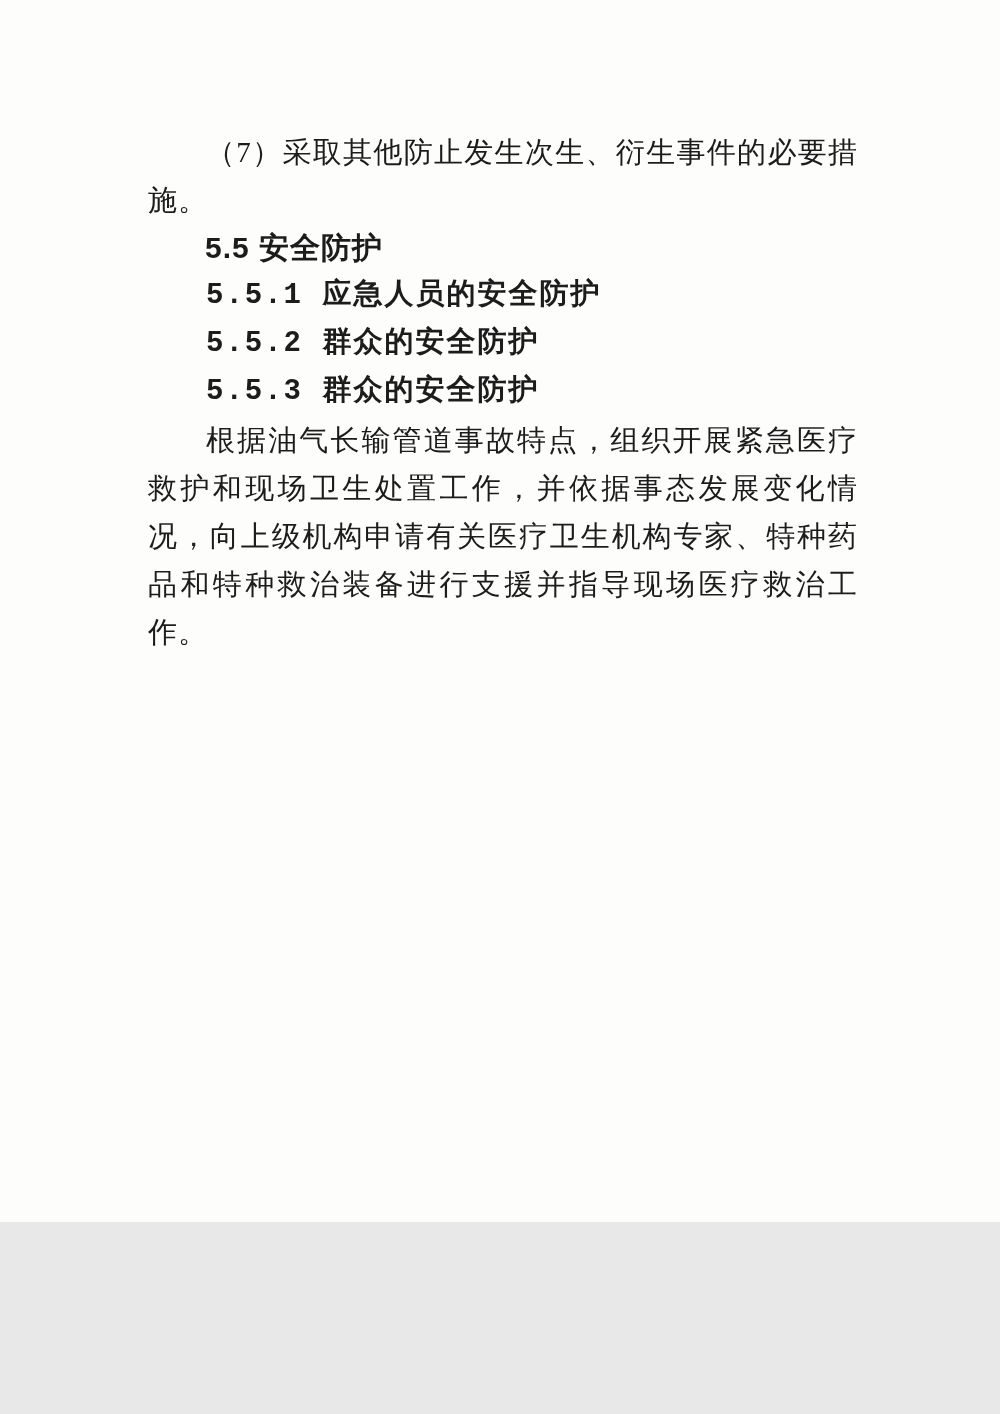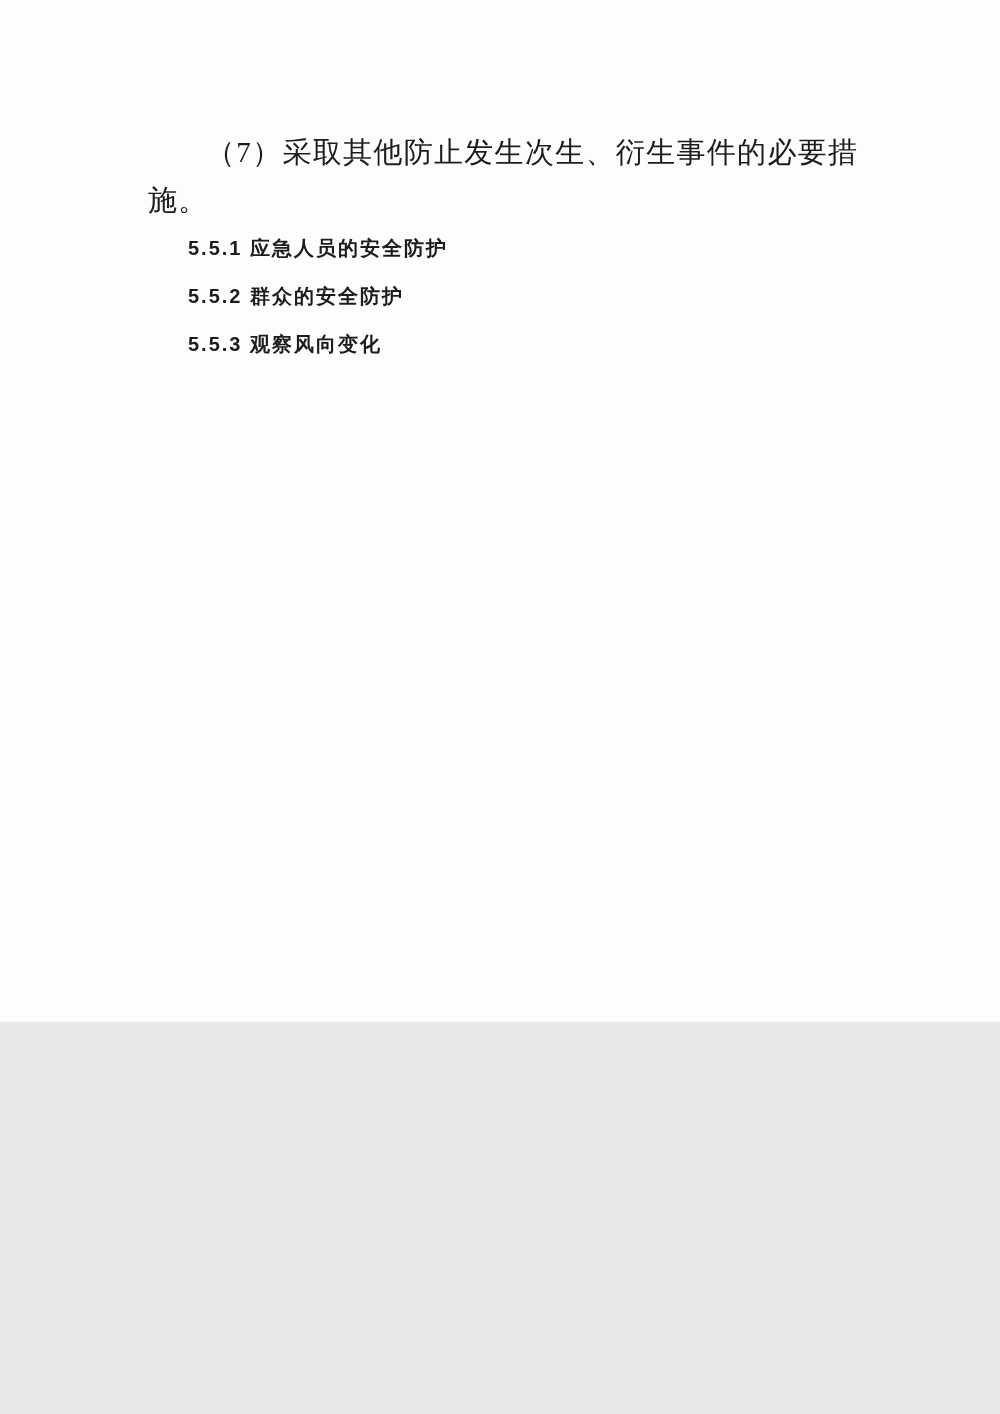--- a/index.html
+++ b/index.html
@@ -3,21 +3,21 @@
 <meta charset="utf-8">
 <style>
   html, body {
     margin: 0;
     padding: 0;
     background: #e8e8e8;
   }
   .page {
     position: relative;
     width: 1000px;
-    height: 1022px;
+    height: 1222px;
     margin: 0 auto;
     background: #fdfdfc;
     color: #1c1c1c;
     font-family: "Liberation Serif", "DejaVu Serif", serif;
     overflow: hidden;
     box-shadow: 0 0 6px rgba(0,0,0,0.15);
   }
   .content {
     position: absolute;
     left: 148px;
@@ -36,44 +36,46 @@
     margin: 0;
     font-family: "Liberation Sans", "DejaVu Sans", sans-serif;
     font-weight: bold;
     font-size: 30px;
     line-height: 48px;
     text-indent: 1.9em;
     letter-spacing: 1px;
   }
   .heading-2 {
     margin: 0;
-    font-family: Liberation Sans, sans-serif;
+    font-family: Liberation Mono, monospace;
     font-weight: bold;
-    font-size: 20px;
+    font-size: 29px;
     line-height: 48px;
     text-indent: 2em;
     letter-spacing: 2px;
   }
   .footer {
     position: absolute;
     top: 1272px;
     right: 150px;
     font-size: 21px;
     line-height: 30px;
     color: #c2410c;
     letter-spacing: 1px;
   }
 </style>
 </head>
 <body>
 
 <div class="page">
   <div class="content">
     <p class="para">（7）采取其他防止发生次生、衍生事件的必要措施。</p>
+    <h2 class="heading-1">5.5 安全防护</h2>
     <h3 class="heading-2">5.5.1 应急人员的安全防护</h3>
     <h3 class="heading-2">5.5.2 群众的安全防护</h3>
-    <h3 class="heading-2">5.5.3 观察风向变化</h3>
+    <h3 class="heading-2">5.5.3 群众的安全防护</h3>
+    <p class="para">根据油气长输管道事故特点，组织开展紧急医疗救护和现场卫生处置工作，并依据事态发展变化情况，向上级机构申请有关医疗卫生机构专家、特种药品和特种救治装备进行支援并指导现场医疗救治工作。</p>
   </div>
 
   <div class="footer">
     <span>— 35 —</span>
   </div>
 </div>
 
 </body></html>

